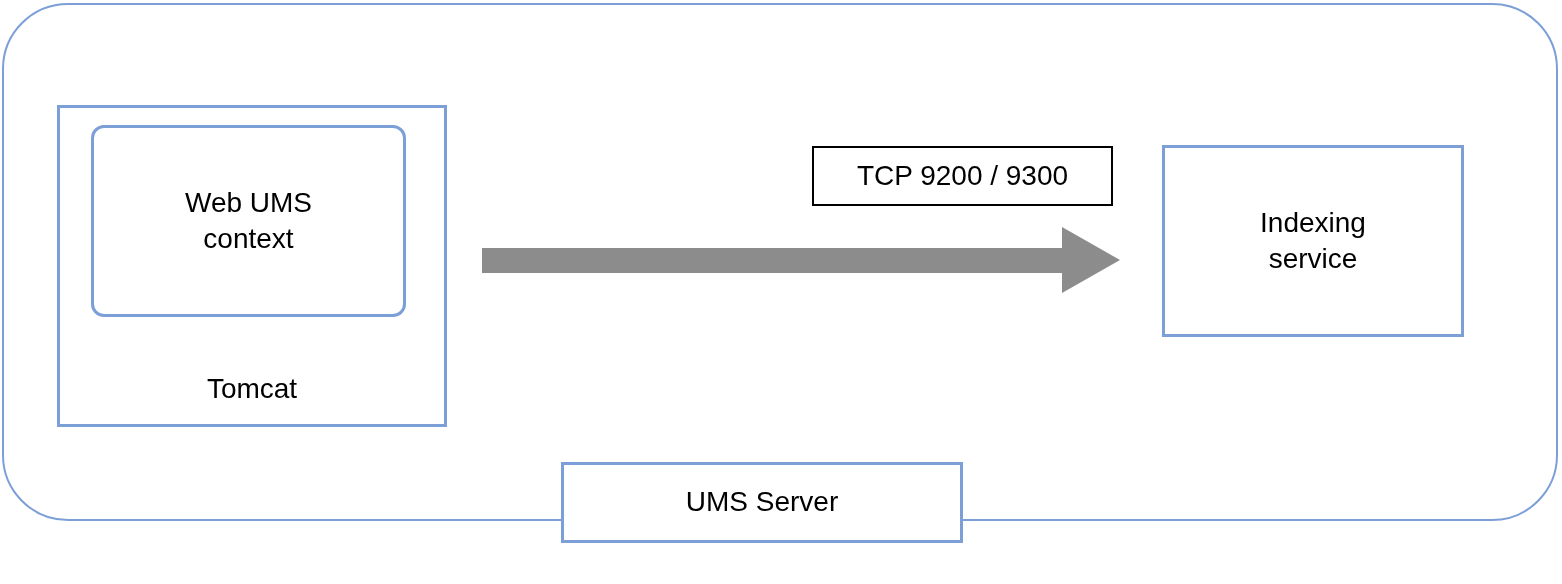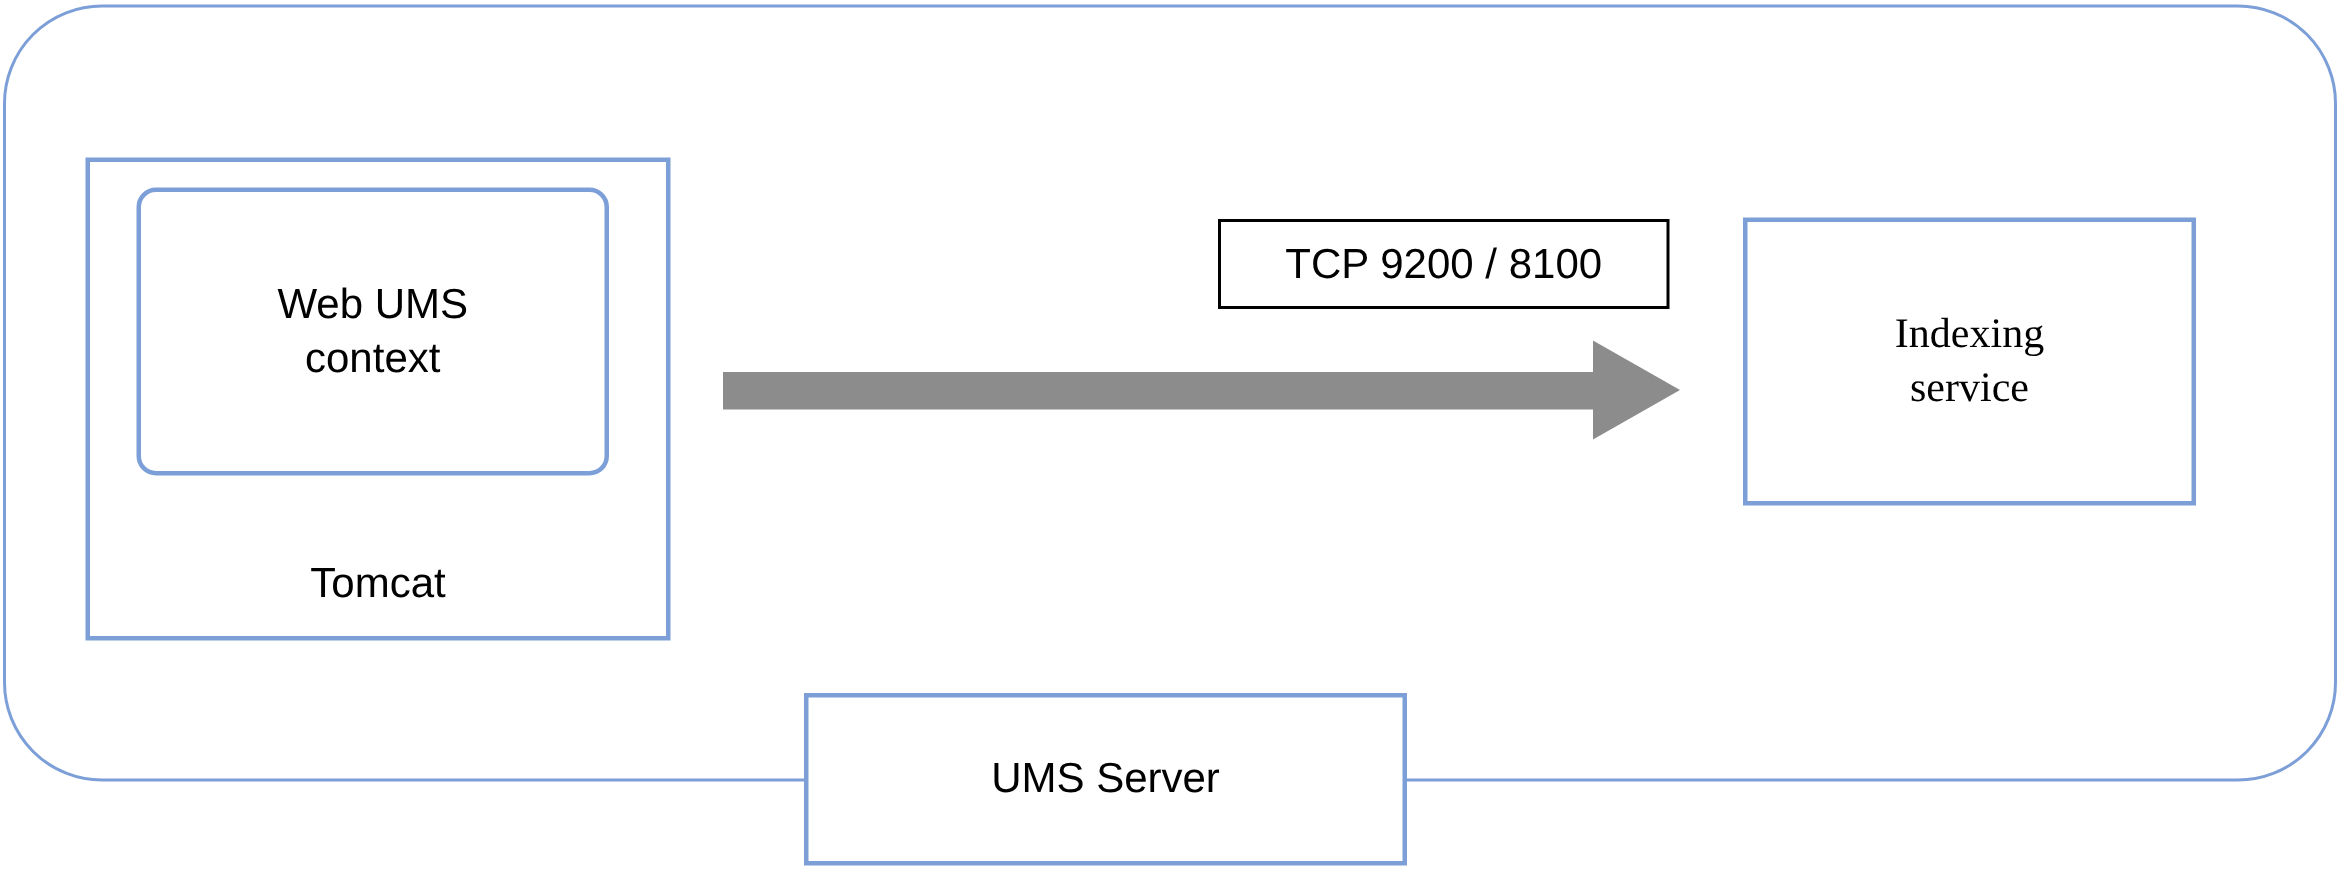--- a/index.html
+++ b/index.html
@@ -68,27 +68,26 @@
     height: 192px;
     z-index: 2;
     border-radius: 13px;
   }
   .indexing-node {
     left: 1162px;
     top: 145px;
     width: 302px;
     height: 192px;
     z-index: 1;
-    font-family: Liberation Serif, serif;
   }
   .ums-server-node {
-    left: 536px;
+    left: 561px;
     top: 462px;
     width: 402px;
-    height: 115px;
+    height: 81px;
     z-index: 3;
   }
   
   .arrow-shaft {
     position: absolute;
     left: 482px;
     top: 248px;
     width: 581px;
     height: 25px;
     background: var(--arrow-gray);
@@ -136,21 +135,21 @@
     <div class="prewrap">Web UMS
 context</div>
   </div>
 
   <div>
     <div class="arrow-shaft"></div>
     <div class="arrow-head"></div>
   </div>
 
   <div class="tcp-label-box">
-    <span>TCP 9200 / 8100</span>
+    <span>TCP 9200 / 9300</span>
   </div>
 
   <div class="node indexing-node flex-center">
     <div class="prewrap">Indexing
 service</div>
   </div>
 
   <div class="node ums-server-node flex-center">
     <div>UMS Server</div>
   </div>

